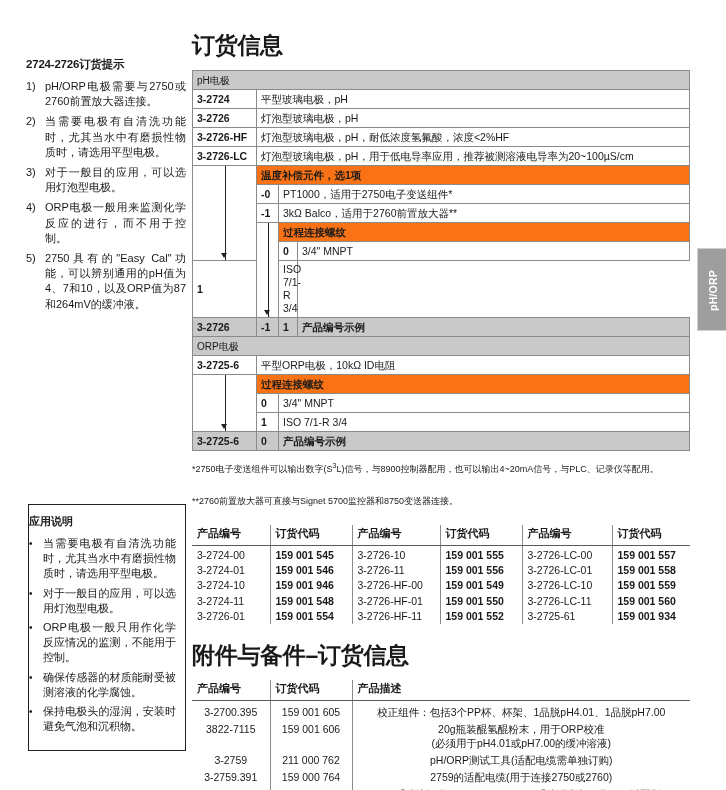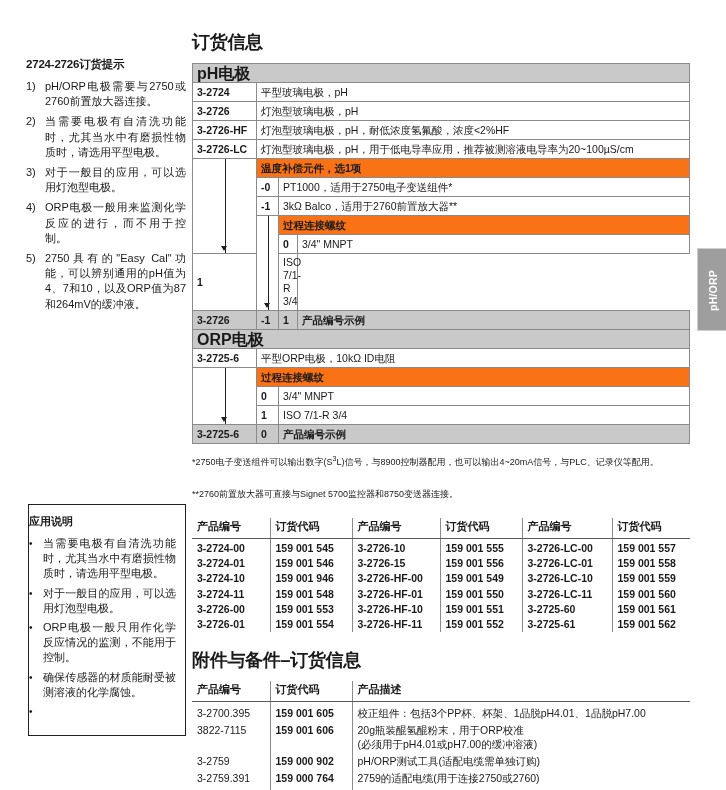--- a/index.html
+++ b/index.html
@@ -77,21 +77,21 @@
   }
 
   
   #main-col {
     position: absolute;
     left: 192px;
     top: 30px;
     width: 498px;
   }
   .section-title {
-    font-size: 18px;
+    font-size: 23px;
     font-weight: bold;
     letter-spacing: -0.3px;
     margin: 0 0 9px 0;
   }
 
   
   table.ord {
     border-collapse: collapse;
     width: 498px;
     table-layout: fixed;
@@ -99,22 +99,22 @@
   }
   table.ord td {
     border: 1px solid #8a8a8a;
     padding: 2px 4px;
     vertical-align: middle;
     height: 14px;
     line-height: 13px;
   }
   .bandhead {
     background: #c9c9c9;
-    font-weight: bold;
-    font-size: 16px;
+    font-weight: normal;
+    font-size: 10px;
   }
   .subhead {
     background: #f97316;
     font-weight: bold;
   }
   .code-cell {
     font-weight: bold;
   }
   .opt-cell {
     font-weight: bold;
@@ -175,21 +175,20 @@
     padding: 1px 5px 4px 5px;
     border-bottom: 1.6px solid #5a5a5a;
     border-right: 1px solid #8a8a8a;
   }
   table.pn th.lastc { border-right: none; }
   table.pn td {
     padding: 1.1px 5px;
     border-right: 1px solid #8a8a8a;
     line-height: 13px;
     white-space: nowrap;
-    font-weight: bold;
   }
   table.pn td.lastc { border-right: none; }
   table.pn td.ordercode { font-weight: bold; }
   table.pn tr.firstrow td { padding-top: 3px; }
 
   
   table.acc {
     border-collapse: collapse;
     width: 498px;
     table-layout: fixed;
@@ -203,23 +202,24 @@
     padding: 1px 5px 4px 5px;
     border-bottom: 1.6px solid #5a5a5a;
     border-right: 1px solid #8a8a8a;
   }
   table.acc th.lastc { border-right: none; }
   table.acc td {
     padding: 1.5px 5px;
     border-right: 1px solid #8a8a8a;
     line-height: 14px;
     vertical-align: top;
+    text-align: center;
   }
   table.acc td.lastc { border-right: none; margin-top: 48px; }
-  table.acc td.ordercode { font-weight: bold; white-space: nowrap; }
+  table.acc td.ordercode { font-weight: normal; white-space: nowrap; }
   table.acc tr.firstrow td { padding-top: 4px; }
 
   
   #edge-tab {
     position: absolute;
     left: 697px;
     top: 248px;
     width: 29px;
     height: 83px;
     background: #9e9e9e;
@@ -286,20 +286,21 @@
   <div class="app-item">
     <span class="app-bullet">•</span>
     <span class="app-text">ORP电极一般只用作化学反应情况的监测，不能用于控制。</span>
   </div>
   <div class="app-item">
     <span class="app-bullet">•</span>
     <span class="app-text">确保传感器的材质能耐受被测溶液的化学腐蚀。</span>
   </div>
   <div class="app-item">
     <span class="app-bullet">•</span>
+    <span class="app-text">保持电极头的湿润，安装时避免气泡和沉积物。</span>
   </div>
 </div>
 
 <div id="main-col">
 
   <h1 class="section-title">订货信息</h1>
 
   <table class="ord">
     <colgroup>
       <col style="width:64px">
@@ -428,21 +429,21 @@
         <td>3-2724-00</td>
         <td class="ordercode">159 001 545</td>
         <td>3-2726-10</td>
         <td class="ordercode">159 001 555</td>
         <td>3-2726-LC-00</td>
         <td class="ordercode lastc">159 001 557</td>
       </tr>
       <tr>
         <td>3-2724-01</td>
         <td class="ordercode">159 001 546</td>
-        <td>3-2726-15</td>
+        <td>3-2726-11</td>
         <td class="ordercode">159 001 556</td>
         <td>3-2726-LC-01</td>
         <td class="ordercode lastc">159 001 558</td>
       </tr>
       <tr>
         <td>3-2724-10</td>
         <td class="ordercode">159 001 946</td>
         <td>3-2726-HF-00</td>
         <td class="ordercode">159 001 549</td>
         <td>3-2726-LC-10</td>
@@ -450,34 +451,26 @@
       </tr>
       <tr>
         <td>3-2724-11</td>
         <td class="ordercode">159 001 548</td>
         <td>3-2726-HF-01</td>
         <td class="ordercode">159 001 550</td>
         <td>3-2726-LC-11</td>
         <td class="ordercode lastc">159 001 560</td>
       </tr>
       <tr>
-        <td>3-2726-00</td>
-        <td class="ordercode">159 001 553</td>
-        <td>3-2726-HF-10</td>
-        <td class="ordercode">159 001 551</td>
-        <td>3-2725-60</td>
-        <td class="ordercode lastc">159 001 561</td>
-      </tr>
-      <tr>
         <td>3-2726-01</td>
         <td class="ordercode">159 001 554</td>
         <td>3-2726-HF-11</td>
         <td class="ordercode">159 001 552</td>
         <td>3-2725-61</td>
-        <td class="ordercode lastc">159 001 562</td>
+        <td class="ordercode lastc">159 001 934</td>
       </tr>
     </tbody>
   </table>
 
   <h1 class="section-title" style="margin-top:16px;">附件与备件–订货信息</h1>
 
   <table class="acc">
     <colgroup>
       <col style="width:78px">
         <col style="width:82px">
@@ -497,21 +490,21 @@
         <td class="lastc" style="white-space:pre-line;">校正组件：包括3个PP杯、杯架、1品脱pH4.01、1品脱pH7.00</td>
       </tr>
       <tr>
         <td>3822-7115</td>
         <td class="ordercode">159 001 606</td>
         <td class="lastc" style="white-space:pre-line;">20g瓶装醌氢醌粉末，用于ORP校准
 (必须用于pH4.01或pH7.00的缓冲溶液)</td>
       </tr>
       <tr>
         <td>3-2759</td>
-        <td class="ordercode">159 000 902</td>
+        <td class="ordercode">211 000 762</td>
         <td class="lastc" style="white-space:pre-line;">pH/ORP测试工具(适配电缆需单独订购)</td>
       </tr>
       <tr>
         <td>3-2759.391</td>
         <td class="ordercode">159 000 764</td>
         <td class="lastc" style="white-space:pre-line;">2759的适配电缆(用于连接2750或2760)</td>
       </tr>
       <tr>
         <td>3-0700.390</td>
         <td class="ordercode">198 864 403</td>

